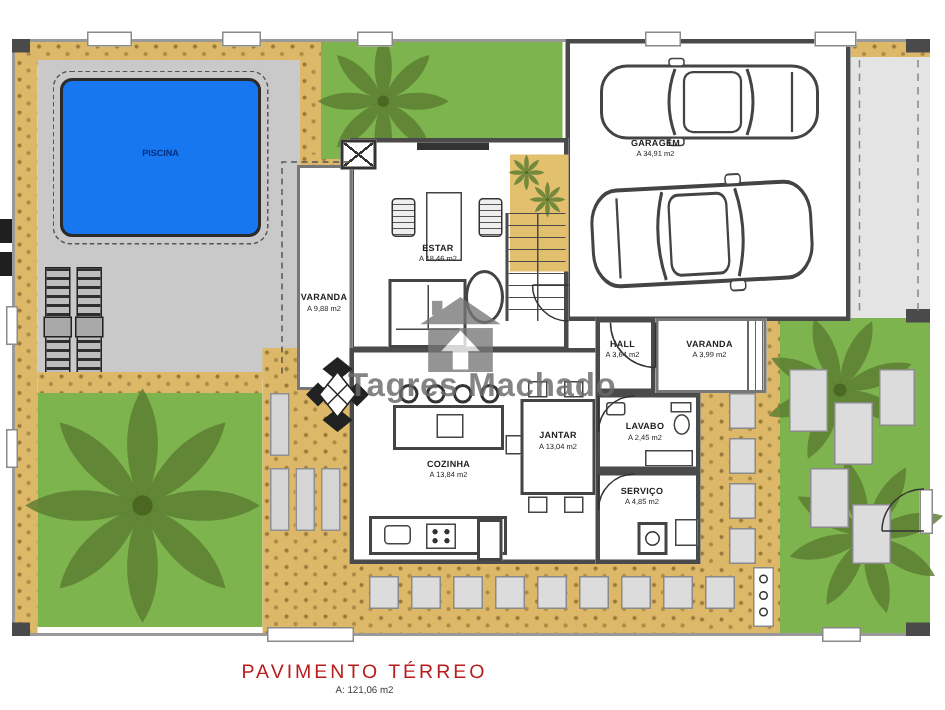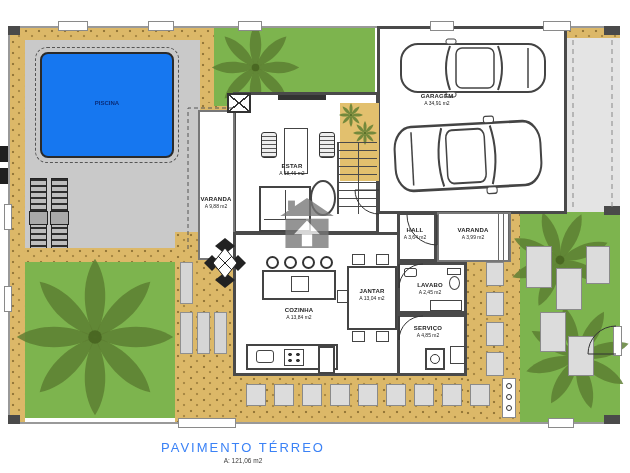--- a/index.html
+++ b/index.html
@@ -42,21 +42,21 @@
   .tv{background:#333}
   .xcol{background:#fff;border:2px solid #333;
       background-image:linear-gradient(to top right,transparent 47%,#333 47%,#333 53%,transparent 53%),
                        linear-gradient(to bottom right,transparent 47%,#333 47%,#333 53%,transparent 53%)}
   .stove{background-image:radial-gradient(circle at 28% 30%,#333 1.5px,transparent 2px),
                           radial-gradient(circle at 72% 30%,#333 1.5px,transparent 2px),
                           radial-gradient(circle at 28% 70%,#333 1.5px,transparent 2px),
                           radial-gradient(circle at 72% 70%,#333 1.5px,transparent 2px)}
   .dot{border:1px solid #333;border-radius:50%;background:#fff}
   .wm-text{font-size:22px;font-weight:bold;color:rgba(105,105,105,.82);letter-spacing:.5px;z-index:50}
-  .title-main{font-size:13px;letter-spacing:2px;color:#3b82f6;text-align:center}
+  .title-main{font-size:13px;letter-spacing:2px;color:#b91c1c;text-align:center}
   .title-area{font-size:6.5px;color:#3a3a3a;text-align:center;margin-top:2px}
   svg.abs{overflow:visible}
 </style>
 </head>
 <body>
 
 <div id="canvas">
 
   <svg width="0" height="0" style="position:absolute">
     <defs>
@@ -307,19 +307,20 @@
     <span class="nm">COZINHA</span>
     <span class="ar">A 13,84 m2</span>
   </div>
 
   <svg class="abs" style="left:277px;top:198px;width:60px;height:50px;z-index:50;opacity:.78" viewBox="0 0 62 58">
     <polygon points="31,0 62,21 0,21" fill="#777"></polygon>
     <rect x="9" y="3" width="8" height="11" fill="#777"></rect>
     <rect x="6" y="24" width="50" height="34" fill="#777"></rect>
     <polygon points="31,26 46,42 37,42 37,56 25,56 25,42 16,42" fill="#fff"></polygon>
   </svg>
+  <div class="abs wm-text" style="left:232px;top:244px;width:220px">Tagres Machado</div>
 
   <div class="abs" style="left:148px;top:440px;width:190px">
     <div class="title-main">PAVIMENTO TÉRREO</div>
     <div class="title-area">A: 121,06 m2</div>
   </div>
 
 </div>
 
 </body></html>

